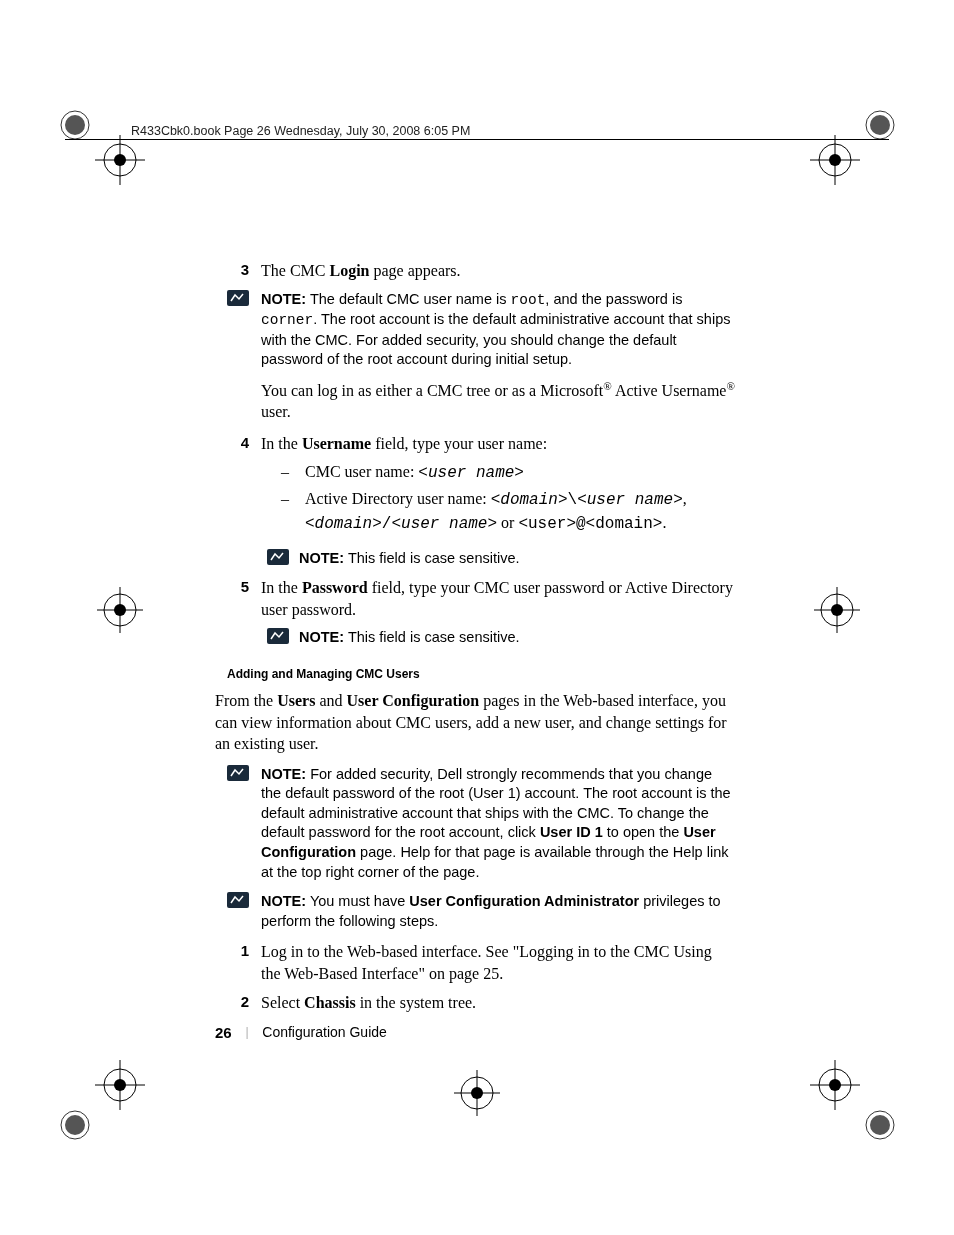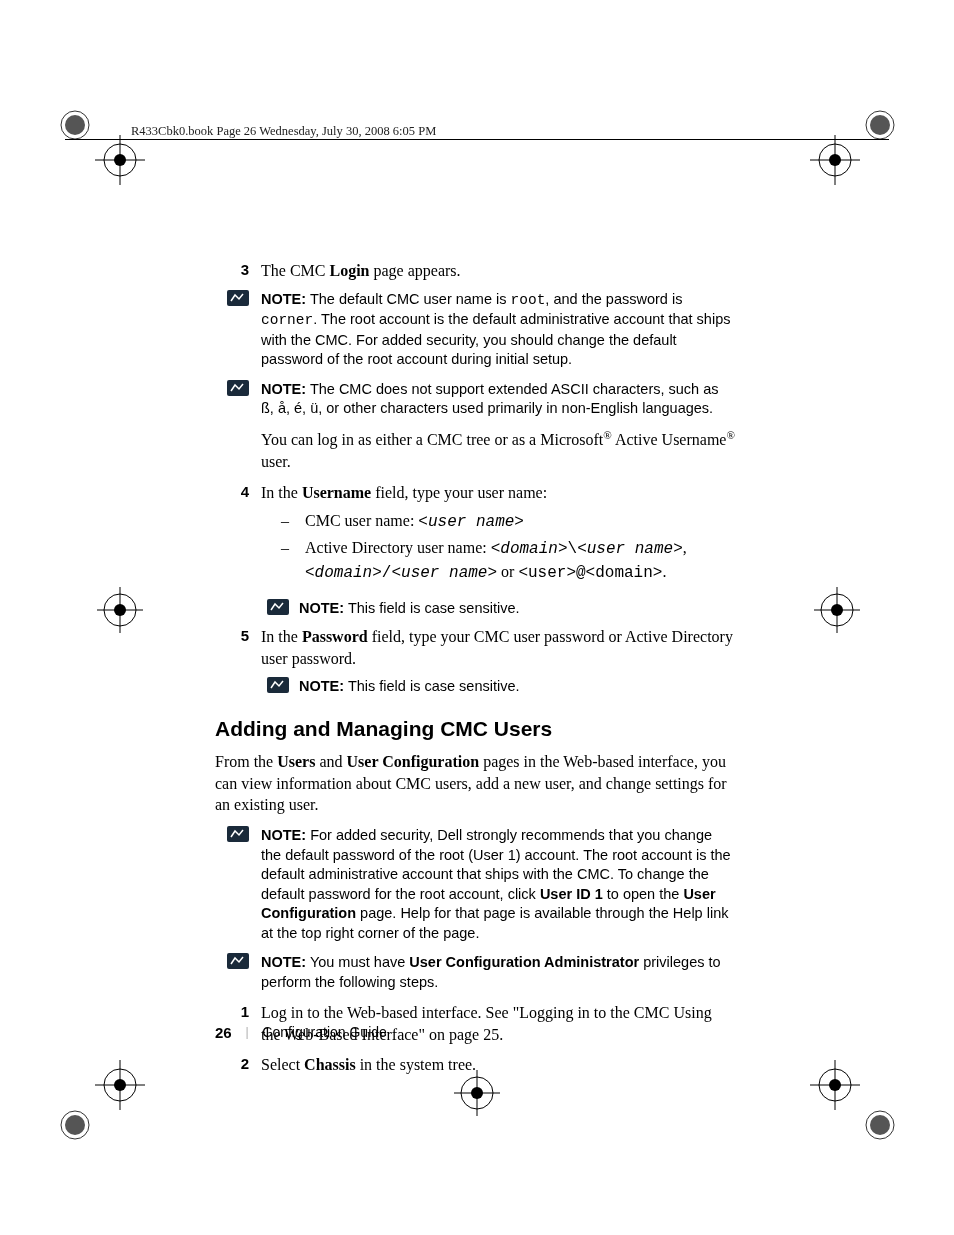--- a/index.html
+++ b/index.html
@@ -16,21 +16,21 @@
   }
   .page {
     position: relative;
     width: 954px;
     height: 1235px;
   }
   .header-line {
     position: absolute;
     top: 123px;
     left: 131px;
-    font-family: Liberation Serif, serif;
+    font-family: Liberation Sans, sans-serif;
     font-size: 12.5px;
     color: #222;
   }
   .hr-top {
     position: absolute;
     top: 139px;
     left: 65px;
     width: 824px;
     border-top: 1px solid #000;
   }
@@ -110,22 +110,22 @@
   .inner-note .note-icon {
     width: 28px;
     padding-right: 10px;
   }
   .mono { font-family: Liberation Mono, monospace; }
   .mono-it { font-family: 'Courier New', monospace; font-style: italic; }
   .sans-b { font-family: Arial, Helvetica, sans-serif; font-weight: bold; }
   .section-head {
     font-family: Arial, Helvetica, sans-serif;
     font-weight: bold;
-    font-size: 21px;
-    margin: 18px 0 8px 0;
+    font-size: 12px;
+    margin: 18px 0 8px 12px;
   }
   sup { font-size: 0.7em; vertical-align: super; line-height: 0; }
   .footer {
     position: absolute;
     bottom: 192px;
     left: 215px;
     font-size: 14px;
     display: flex;
     align-items: flex-start;
   }
@@ -218,31 +218,20 @@
         <svg width="22" height="16">
             <rect x="0" y="0" width="22" height="16" rx="2" fill="#1a2a3a"></rect>
             <path d="M4 11 L8 5 L12 9 L16 4" stroke="#fff" stroke-width="1.5" fill="none"></path>
           </svg>
       </div>
       <div class="note-body">
         <span class="note-label">NOTE:</span><span> The default CMC user name is </span><span class="mono">root</span><span>, and the password is </span><span class="mono">corner</span><span>. The root account is the default administrative account that ships with the CMC. For added security, you should change the default password of the root account during initial setup.</span>
       </div>
     </div>
 
-    <div class="note-row">
-      <div class="note-icon">
-        <svg width="22" height="16">
-            <rect x="0" y="0" width="22" height="16" rx="2" fill="#1a2a3a"></rect>
-            <path d="M4 11 L8 5 L12 9 L16 4" stroke="#fff" stroke-width="1.5" fill="none"></path>
-          </svg>
-      </div>
-      <div class="note-body">
-        <span class="note-label">NOTE:</span><span> The CMC does not support extended ASCII characters, such as ß, å, é, ü, or other characters used primarily in non-English languages.</span>
-      </div>
-    </div>
 
 
     <div class="serif-para">
       <span>You can log in as either a CMC tree or as a Microsoft</span><sup>®</sup><span> Active Username</span><sup>®</sup><span> user.</span>
     </div>
 
     <div class="step">
       <div class="step-num">4</div>
       <div class="step-body">
         <span>In the </span><b>Username</b><span> field, type your user name:</span>

